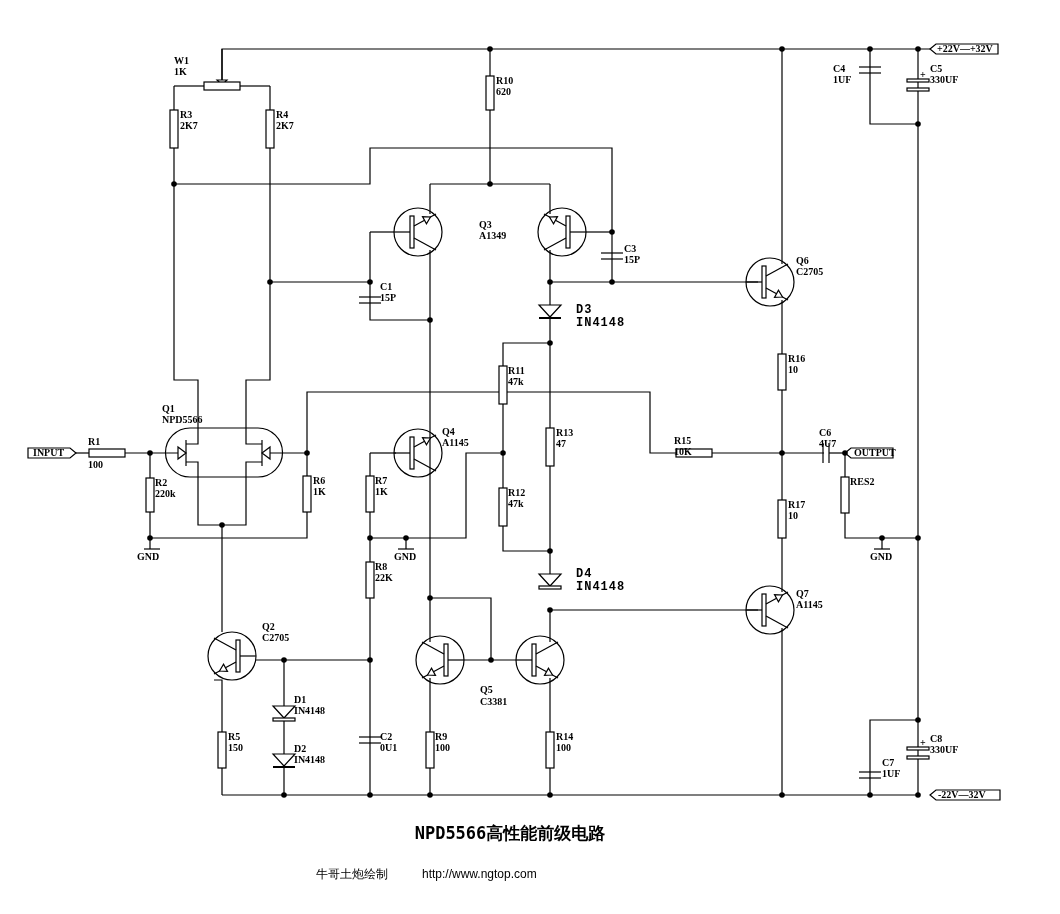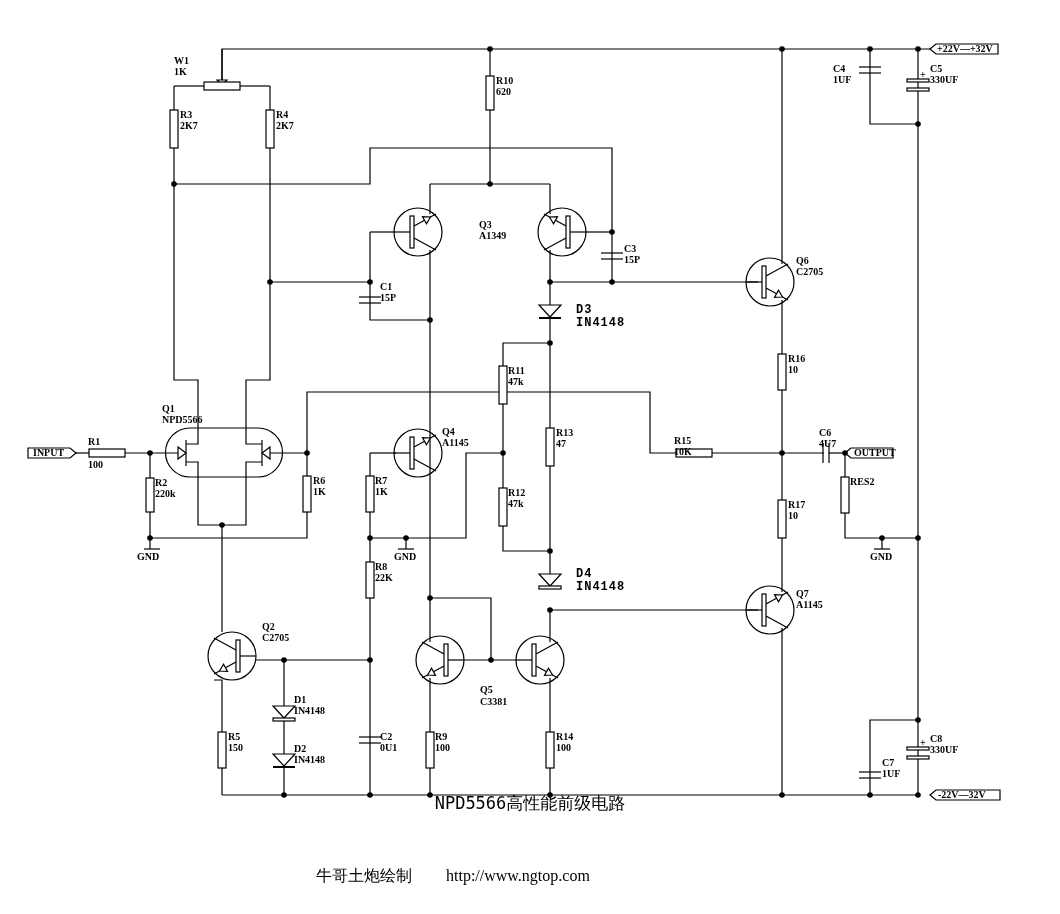--- a/index.html
+++ b/index.html
@@ -3,24 +3,24 @@
 <meta charset="utf-8">
 <style>
   html, body { margin: 0; padding: 0; background: #ffffff; }
   body { width: 1060px; height: 914px; position: relative; overflow: hidden; }
   svg#schem { position: absolute; left: 0; top: 0; }
   .w { stroke: #000; stroke-width: 1.2; fill: none; }
   .body { stroke: #000; stroke-width: 1.2; fill: #fff; }
   .dot { fill: #000; }
   .lbl { font-family: "Liberation Serif", serif; font-size: 10px; font-weight: bold; fill: #000; }
   .mono { font-family: "Liberation Mono", monospace; font-size: 12px; font-weight: bold; fill: #000; letter-spacing: 1px; }
-  .title { position: absolute; left: 0; width: 1020px; text-align: center; top: 792px;
-           font-family: "DejaVu Sans Mono", monospace; font-size: 17px; font-weight: normal; color: #000; padding-left: 20px; }
+  .title { position: absolute; left: 0; width: 1020px; text-align: center; top: 822px;
+           font-family: "DejaVu Sans Mono", monospace; font-size: 17px; font-weight: bold; color: #000; }
   .credit { position: absolute; left: 316px; top: 866px;
-            font-family: Liberation Serif, serif; font-size: 16px; color: #000; white-space: pre; }
+            font-family: Liberation Sans, sans-serif; font-size: 12px; color: #000; white-space: pre; }
   .credit span { margin-right: 34px; }
 </style>
 </head>
 <body>
 
 <svg id="schem" width="1060" height="914" viewBox="0 0 1060 914">
   <g id="wires">
       <polyline points="222,80 222,49 918,49 930,49" class="w"></polyline>
       <polyline points="222,795 918,795" class="w"></polyline>
       <polyline points="918,49 918,795" class="w"></polyline>

